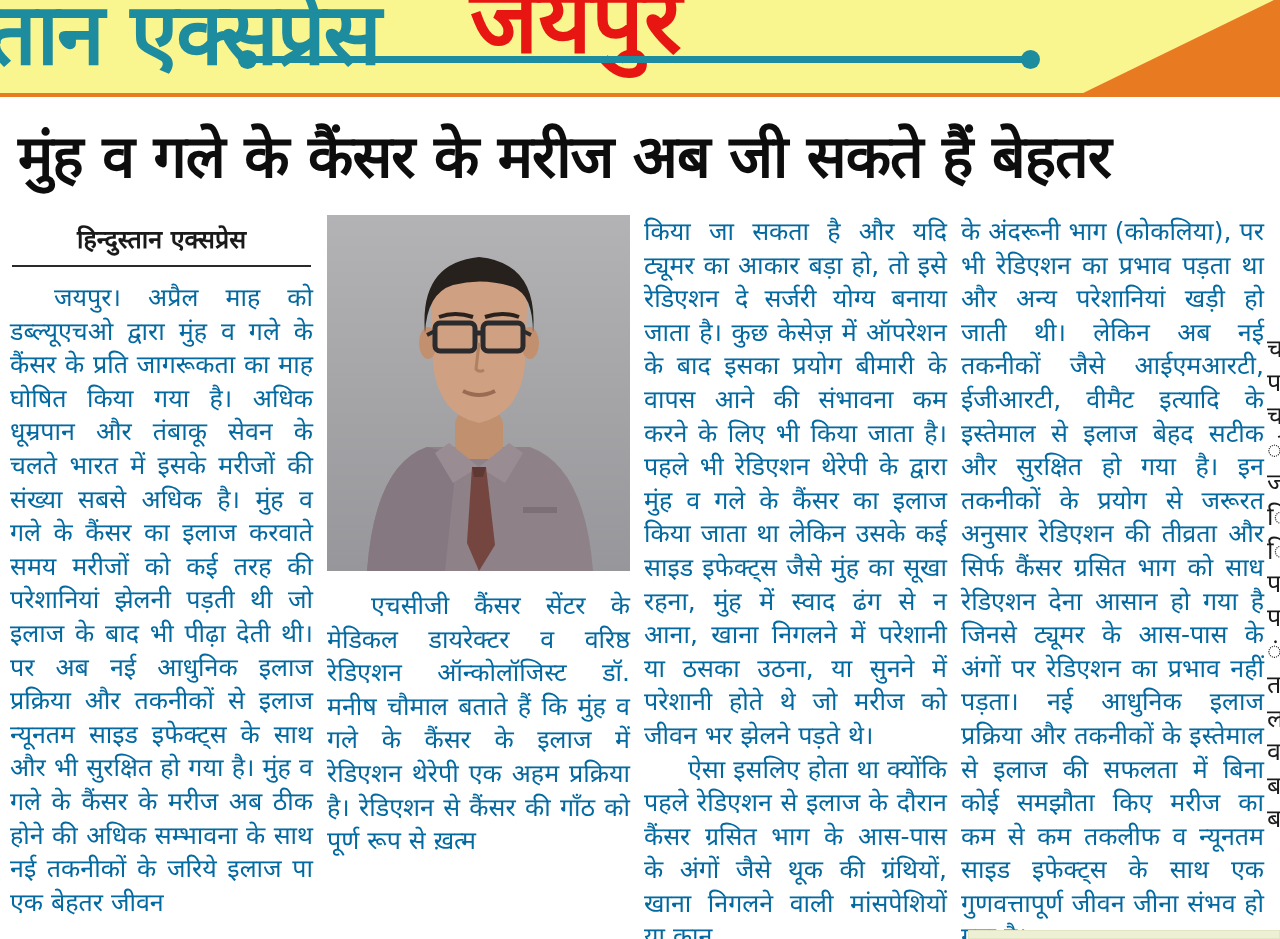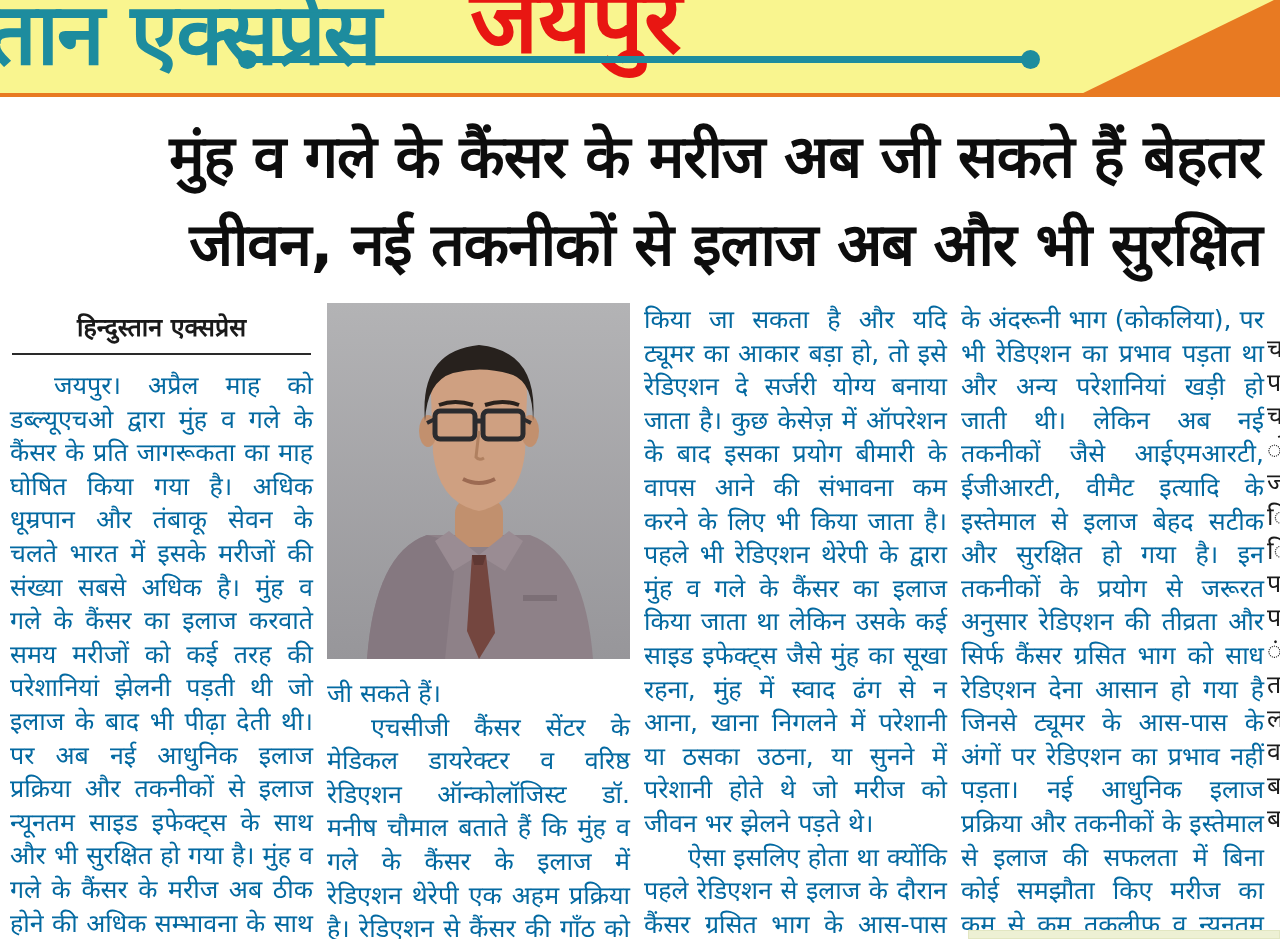--- a/index.html
+++ b/index.html
@@ -45,21 +45,21 @@
   .corner-triangle {
     position: absolute; right: 0; top: 0;
     width: 205px; height: 93px;
     background: #e87a22;
     clip-path: polygon(97% 0, 100% 0, 100% 100%, 4% 100%);
   }
 
   
   .headline-wrap {
     padding: 16px 18px 6px 18px;
-    text-align: right;
+    text-align: left;
     background: #ffffff;
   }
   .headline-line {
     font-size: 59px; font-weight: 700;
     line-height: 88px; color: #0d0d0d;
     letter-spacing: -1px;
     white-space: nowrap;
   }
 
   
@@ -126,21 +126,20 @@
   <div class="city-title">जयपुर</div>
   <div class="teal-rule">
     <span class="dot left"></span>
     <span class="dot right"></span>
   </div>
   <div class="corner-triangle"></div>
 </div>
 
 <div class="headline-wrap">
   <div class="headline-line">मुंह व गले के कैंसर के मरीज अब जी सकते हैं बेहतर</div>
-  <div class="headline-line">जीवन, नई तकनीकों से इलाज अब और भी सुरक्षित</div>
 </div>
 
 <div class="body-wrap">
 
   <div class="col">
     <div class="byline">हिन्दुस्तान एक्सप्रेस</div>
     <hr class="byline-rule">
     <p class="p indent"><b class="dateline">जयपुर।</b> <span>अप्रैल माह को डब्ल्यूएचओ द्वारा मुंह व गले के कैंसर के प्रति जागरूकता का माह घोषित किया गया है। अधिक धूम्रपान और तंबाकू सेवन के चलते भारत में इसके मरीजों की संख्या सबसे अधिक है। मुंह व गले के कैंसर का इलाज करवाते समय मरीजों को कई तरह की परेशानियां झेलनी पड़ती थी जो इलाज के बाद भी पीढ़ा देती थी। पर अब नई आधुनिक इलाज प्रक्रिया और तकनीकों से इलाज न्यूनतम साइड इफेक्ट्स के साथ और भी सुरक्षित हो गया है। मुंह व गले के कैंसर के मरीज अब ठीक होने की अधिक सम्भावना के साथ नई तकनीकों के जरिये इलाज पा एक बेहतर जीवन</span></p>
   </div>
 
@@ -179,21 +178,20 @@
       <line x1="196" y1="116" x2="204" y2="120" stroke="#2b2b2e" stroke-width="4"></line>
 
       <path d="M112 102 Q128 96 146 102" stroke="#2a211c" stroke-width="4" fill="none"></path>
       <path d="M158 102 Q176 96 192 102" stroke="#2a211c" stroke-width="4" fill="none"></path>
 
       <path d="M152 128 L149 154 Q152 158 157 155" stroke="#b08060" stroke-width="3" fill="none"></path>
       <path d="M136 176 Q152 184 168 176" stroke="#9c6a52" stroke-width="4" fill="none"></path>
 
       <rect x="196" y="292" width="34" height="6" fill="#7c6f76"></rect>
     </svg>
-    <p class="p">जी सकते हैं।</p>
     <p class="p indent">एचसीजी कैंसर सेंटर के मेडिकल डायरेक्टर व वरिष्ठ रेडिएशन ऑन्कोलॉजिस्ट डॉ. मनीष चौमाल बताते हैं कि मुंह व गले के कैंसर के इलाज में रेडिएशन थेरेपी एक अहम प्रक्रिया है। रेडिएशन से कैंसर की गाँठ को पूर्ण रूप से ख़त्म</p>
   </div>
 
   <div class="col">
     <p class="p">किया जा सकता है और यदि ट्यूमर का आकार बड़ा हो, तो इसे रेडिएशन दे सर्जरी योग्य बनाया जाता है। कुछ केसेज़ में ऑपरेशन के बाद इसका प्रयोग बीमारी के वापस आने की संभावना कम करने के लिए भी किया जाता है। पहले भी रेडिएशन थेरेपी के द्वारा मुंह व गले के कैंसर का इलाज किया जाता था लेकिन उसके कई साइड इफेक्ट्स जैसे मुंह का सूखा रहना, मुंह में स्वाद ढंग से न आना, खाना निगलने में परेशानी या ठसका उठना, या सुनने में परेशानी होते थे जो मरीज को जीवन भर झेलने पड़ते थे।</p>
     <p class="p indent">ऐसा इसलिए होता था क्योंकि पहले रेडिएशन से इलाज के दौरान कैंसर ग्रसित भाग के आस-पास के अंगों जैसे थूक की ग्रंथियों, खाना निगलने वाली मांसपेशियों या कान</p>
   </div>
 
   <div class="col">
     <p class="p">के  अंदरूनी भाग (कोकलिया), पर भी रेडिएशन का प्रभाव पड़ता था और अन्य परेशानियां खड़ी हो जाती थी। लेकिन अब नई तकनीकों जैसे आईएमआरटी, ईजीआरटी, वीमैट इत्यादि के इस्तेमाल से इलाज बेहद सटीक और सुरक्षित हो गया है। इन तकनीकों के प्रयोग से जरूरत अनुसार रेडिएशन की तीव्रता और सिर्फ कैंसर ग्रसित भाग को साध रेडिएशन देना आसान हो गया है जिनसे ट्यूमर के आस-पास के अंगों पर रेडिएशन का प्रभाव नहीं पड़ता। नई आधुनिक इलाज प्रक्रिया और तकनीकों के इस्तेमाल से इलाज की सफलता में बिना कोई समझौता किए मरीज का कम से कम तकलीफ व न्यूनतम साइड इफेक्ट्स के साथ एक गुणवत्तापूर्ण जीवन जीना संभव हो गया है।</p>

